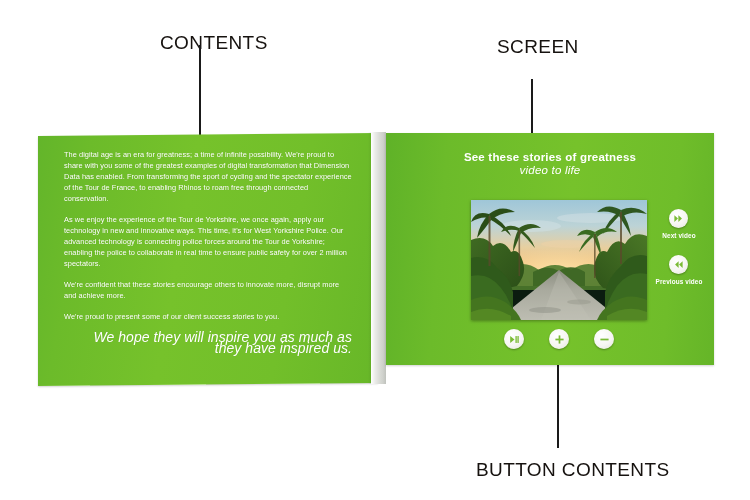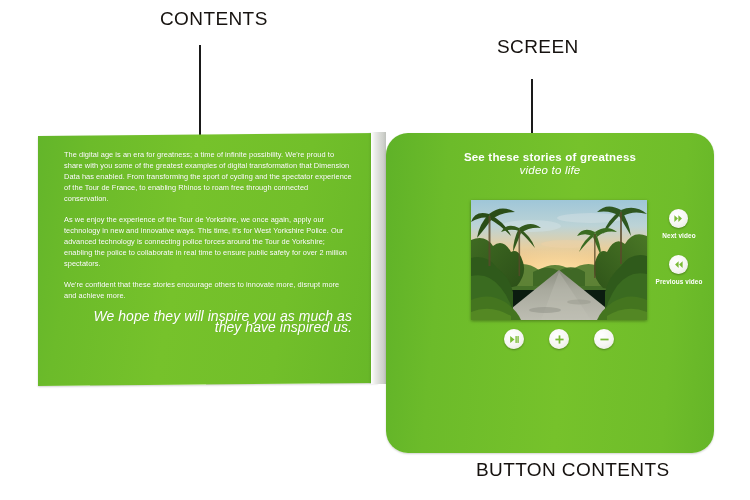--- a/index.html
+++ b/index.html
@@ -35,24 +35,23 @@
   }
   .panel-left{
     left:38px; top:133px; width:340px; height:250px;
     background:linear-gradient(100deg,#63b52a 0%, #6cbb2a 14%, #76c22b 42%, #72bf2a 72%, #67b728 100%);
     box-shadow:0 1px 2px rgba(0,0,0,.18);
     transform:skewY(-0.5deg);
     transform-origin:right top;
   }
   .panel-left-inner{transform:skewY(0.5deg);position:absolute;inset:0;}
   .panel-right{
-    left:386px; top:133px; width:328px; height:320px;
+    left:386px; top:133px; width:328px; height:232px;
     background:linear-gradient(95deg,#5fb228 0%, #6cbb2a 18%, #76c22b 55%, #6fbd2a 85%, #65b528 100%);
     box-shadow:0 1px 2px rgba(0,0,0,.18);
-    border-radius:22px;
   }
   
   .spine{
     position:absolute;
     left:371px; top:132px; width:15px; height:252px;
     background:linear-gradient(90deg,#ffffff 0%,#e9eae7 30%,#d8dad5 60%,#cfd1cc 80%,#bfc2bc 100%);
   }
   .spine-shadow{
     position:absolute;
     left:368px; top:132px; width:5px; height:252px;
@@ -125,35 +124,36 @@
     letter-spacing:.1px;
     white-space:nowrap;
     text-align:center;
   }
 </style>
 </head>
 <body>
 
 <div id="stage">
 
-  <div class="callout" style="left:160px; top:8px;">CONTENTS</div>
+  <div class="callout" style="left:160px; top:32px;">CONTENTS</div>
   <div class="leader" style="left:199px; top:45px; height:126px;"></div>
 
   <div class="callout" style="left:497px; top:36px;">SCREEN</div>
   <div class="leader" style="left:531px; top:79px; height:148px;"></div>
 
   <div class="leader" style="left:557px; top:340px; height:108px;"></div>
   <div class="callout" style="left:476px; top:459px;">BUTTON CONTENTS</div>
 
   <div class="panel panel-left">
     <div class="panel-left-inner">
       <div class="letter">
         <p>The digital age is an era for greatness; a time of infinite possibility.  We're proud to share with you some of the greatest examples of digital transformation that Dimension Data has enabled.  From transforming the sport of cycling and the spectator experience of the Tour de France, to enabling Rhinos to roam free through connected conservation.</p>
         <p>As we enjoy the experience of the Tour de Yorkshire, we once again, apply our technology in new and innovative ways.  This time, it's for West Yorkshire Police.  Our advanced technology is connecting police forces around the Tour de Yorkshire; enabling the police to collaborate in real time to ensure public safety for over 2 million spectators.</p>
         <p>We're confident that these stories encourage others to innovate more, disrupt more and achieve more.</p>
+        <p>We're proud to present some of our client success stories to you.</p>
         <p class="italic">We hope they will inspire you as much as they have inspired us.</p>
 
       </div>
     </div>
   </div>
 
   <div class="spine-shadow"></div>
   <div class="spine"></div>
 
   <div class="panel panel-right">

